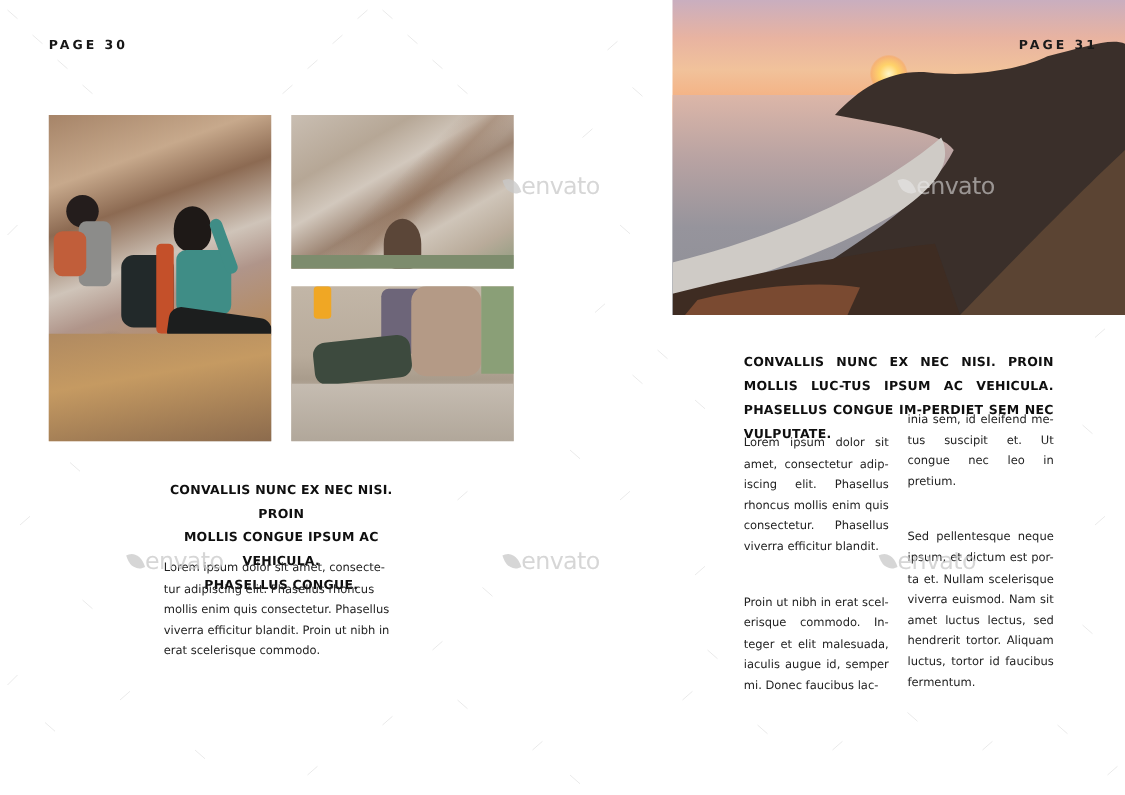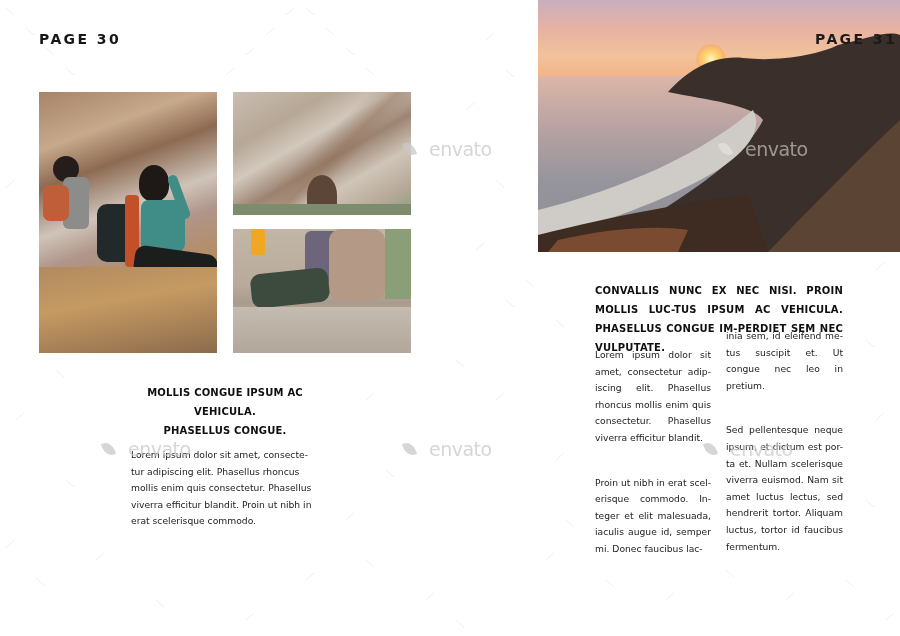--- a/index.html
+++ b/index.html
@@ -7,21 +7,21 @@
   body { position: relative; font-family: "DejaVu Sans", "Liberation Sans", sans-serif; color: #1a1a1a; }
 
   .spread { position: absolute; left: 0; top: 0; width: 900px; height: 636px; background: #ffffff; }
 
   
   .ticks { position: absolute; inset: 0; pointer-events: none; }
   .ticks svg { width: 900px; height: 636px; }
 
   .page-num {
     position: absolute; top: 31px;
-    font-size: 14px; font-weight: bold; letter-spacing: 2.4px; color: #161616;
+    font-size: 10px; font-weight: bold; letter-spacing: 2.4px; color: #161616;
   }
   .page-num.left { left: 39px; }
   .page-num.right { left: 815px; color: #1a1a1a; z-index: 3; }
 
   .photo { position: absolute; overflow: hidden; }
 
   
   .img-hikers {
     left: 39px; top: 92px; width: 178px; height: 261px;
     background:
@@ -60,21 +60,21 @@
     position: absolute; font-size: 9.2px; line-height: 16.6px; color: #222;
   }
   .body.left { left: 131px; top: 447px; width: 188px; text-align: left; }
   .body.col1 { left: 595px; top: 347px; width: 116px; text-align: justify; }
   .body.col2 { left: 726px; top: 328px; width: 117px; text-align: justify; }
   .body p { margin-bottom: 28px; }
   .body p:last-child { margin-bottom: 0; }
 
   .watermark {
     position: absolute; font-size: 19px; color: rgba(200,200,200,0.75);
-    font-family: "DejaVu Sans", sans-serif; letter-spacing: -0.5px; display: flex; align-items: center; gap: 14px;
+    font-family: "DejaVu Sans", sans-serif; letter-spacing: -0.5px; display: flex; align-items: center; gap: 2px;
     z-index: 4;
   }
   .watermark .leaf {
     width: 11px; height: 14px; background: rgba(200,200,200,0.75);
     border-radius: 0 80% 0 80%; transform: rotate(-20deg); display: inline-block;
   }
   .watermark.on-photo { color: rgba(235,235,235,0.55); }
   .watermark.on-photo .leaf { background: rgba(235,235,235,0.55); }
 </style>
 </head>
@@ -166,20 +166,21 @@
   <div class="photo img-bottle">
     <div class="shape" style="left:18px;top:0;width:14px;height:26px;border-radius:3px;background:#f0a724;"></div>
     <div class="shape" style="left:72px;top:2px;width:40px;height:52px;border-radius:6px;background:#6d6579;"></div>
     <div class="shape" style="left:96px;top:0;width:56px;height:72px;border-radius:12px;background:#b49a86;"></div>
     <div class="shape" style="left:18px;top:42px;width:78px;height:34px;border-radius:10px;background:#3d4a3e;transform:rotate(-6deg);"></div>
     <div class="shape" style="left:152px;top:0;width:26px;height:70px;background:#8a9f77;"></div>
     <div class="shape" style="left:0;top:78px;width:178px;height:46px;background:linear-gradient(180deg,#c5bcb1,#b1a79a);"></div>
   </div>
 
   <div class="heading left">
+    <div>CONVALLIS NUNC EX NEC NISI. PROIN</div>
     <div>MOLLIS CONGUE IPSUM AC VEHICULA.</div>
     <div>PHASELLUS CONGUE.</div>
   </div>
 
   <div class="body left">
     <p>Lorem ipsum dolor sit amet, consecte-tur adipiscing elit. Phasellus rhoncus mollis enim quis consectetur. Phasellus viverra efficitur blandit. Proin ut nibh in erat scelerisque commodo.</p>
   </div>
 
   <div class="photo img-sunset">
     <div class="shape" style="left:158px;top:44px;width:30px;height:30px;border-radius:50%;background:radial-gradient(circle,#fff6c8 0%,#ffd36a 35%,rgba(255,160,60,0.4) 65%,transparent 75%);"></div>

